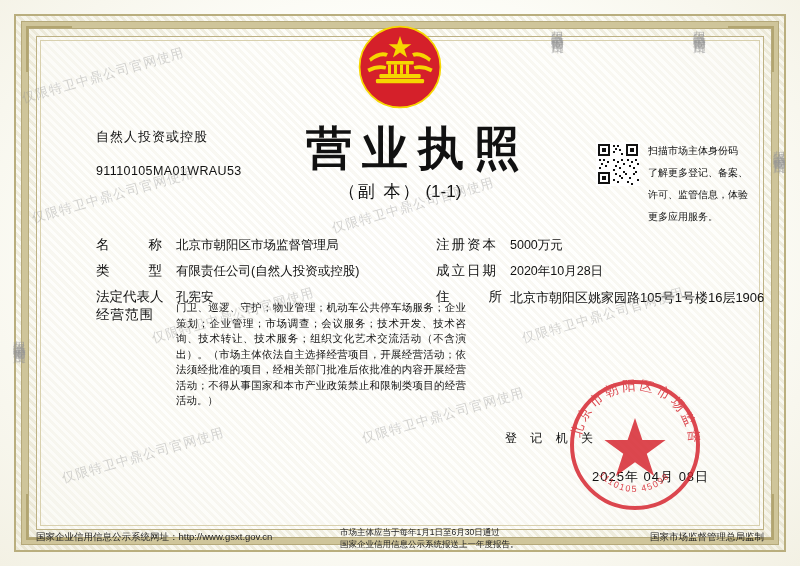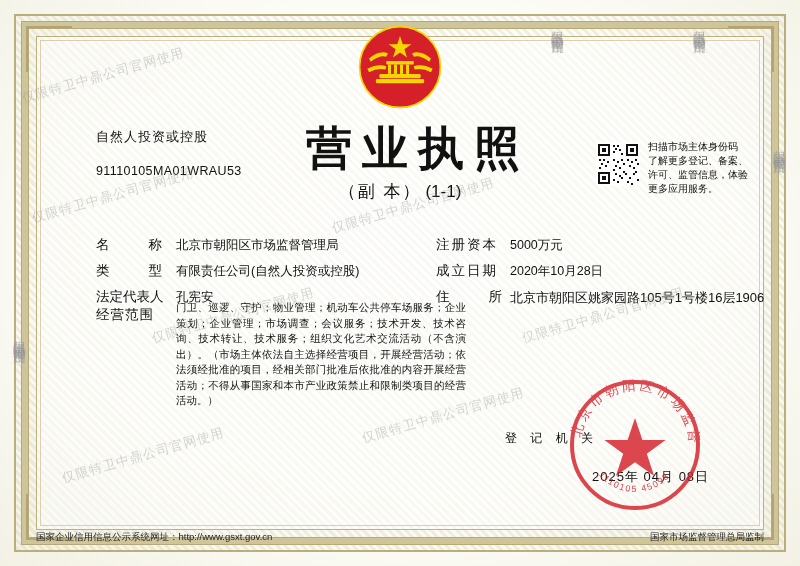--- a/index.html
+++ b/index.html
@@ -75,21 +75,21 @@
     font-family:"Liberation Sans", sans-serif;
   }
 
   
   .qr{
     position:absolute;left:596px;top:142px;width:44px;height:44px;
     background:#fff;
   }
   .qr-note{
     position:absolute;left:648px;top:140px;width:110px;
-    font-size:10px;line-height:14px;color:#111;
+    font-size:10px;line-height:22px;color:#111;
   }
   .flabel{
     position:absolute;font-size:13.5px;color:#111;
     letter-spacing:4px;white-space:nowrap;
   }
   .fvalue{
     position:absolute;font-size:12.5px;color:#111;white-space:nowrap;
   }
   .scope-text{
     position:absolute;left:176px;top:300px;width:290px;
@@ -282,20 +282,22 @@
       <text font-size="13.5" fill="#d5202a" font-family="DejaVu Sans, sans-serif" letter-spacing="3.2">
         <textPath href="#sealArc" startOffset="4%">北京市朝阳区市场监督管理局</textPath>
       </text>
       <text font-size="9" fill="#d5202a" font-family="Liberation Sans, sans-serif" letter-spacing="1.5">
         <textPath href="#sealArcBottom" startOffset="22%">1110105 45098</textPath>
       </text>
     </svg>
   </div>
 
   <div class="footer-left">国家企业信用信息公示系统网址：http://www.gsxt.gov.cn</div>
+  <div class="footer-center" style="white-space:pre-line;">市场主体应当于每年1月1日至6月30日通过
+国家企业信用信息公示系统报送上一年度报告。</div>
   <div class="footer-right">国家市场监督管理总局监制</div>
 
   <div class="wm" style="left:30px;  top:210px; transform:rotate(-16deg);">仅限特卫中鼎公司官网使用</div>
   <div class="wm" style="left:150px; top:330px; transform:rotate(-16deg);">仅限特卫中鼎公司官网使用</div>
   <div class="wm" style="left:330px; top:220px; transform:rotate(-16deg);">仅限特卫中鼎公司官网使用</div>
   <div class="wm" style="left:360px; top:430px; transform:rotate(-16deg);">仅限特卫中鼎公司官网使用</div>
   <div class="wm" style="left:60px;  top:470px; transform:rotate(-16deg);">仅限特卫中鼎公司官网使用</div>
   <div class="wm" style="left:520px; top:330px; transform:rotate(-16deg);">仅限特卫中鼎公司官网使用</div>
   <div class="wm" style="left:20px;  top:90px;  transform:rotate(-16deg);">仅限特卫中鼎公司官网使用</div>
   <div class="wmv" style="left:548px; top:20px;">仅限特卫中鼎公司官网使用</div>

